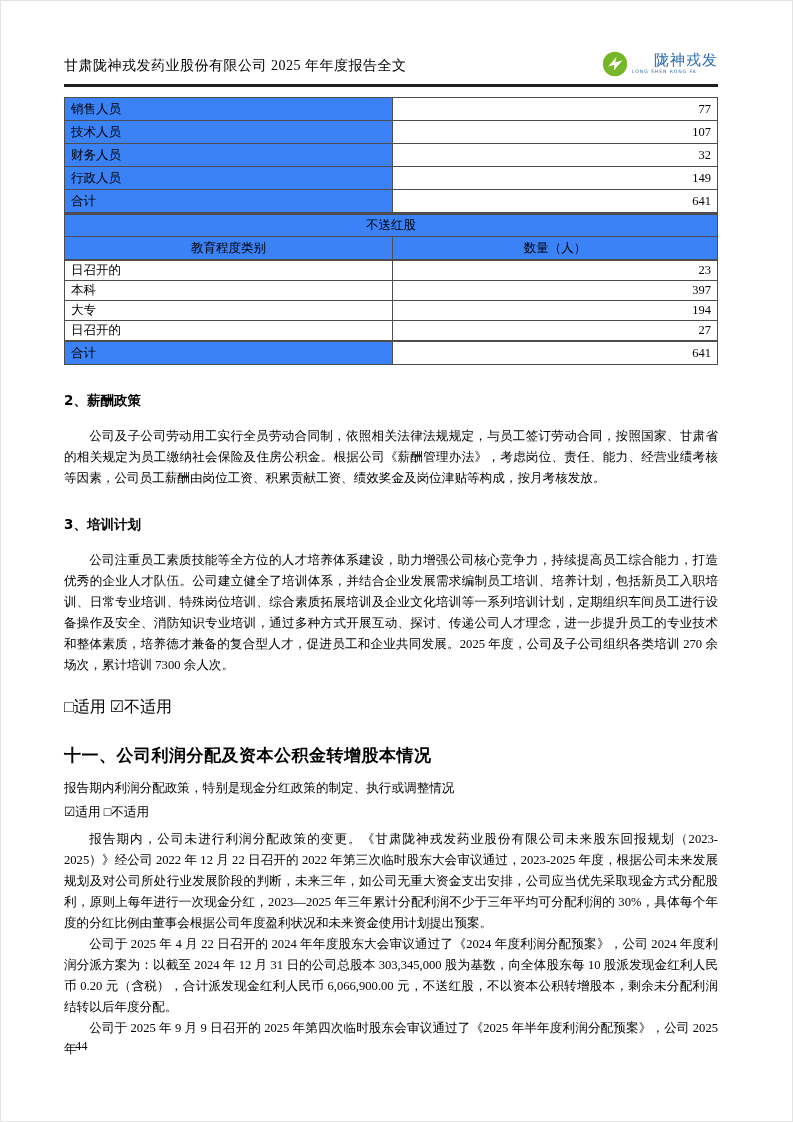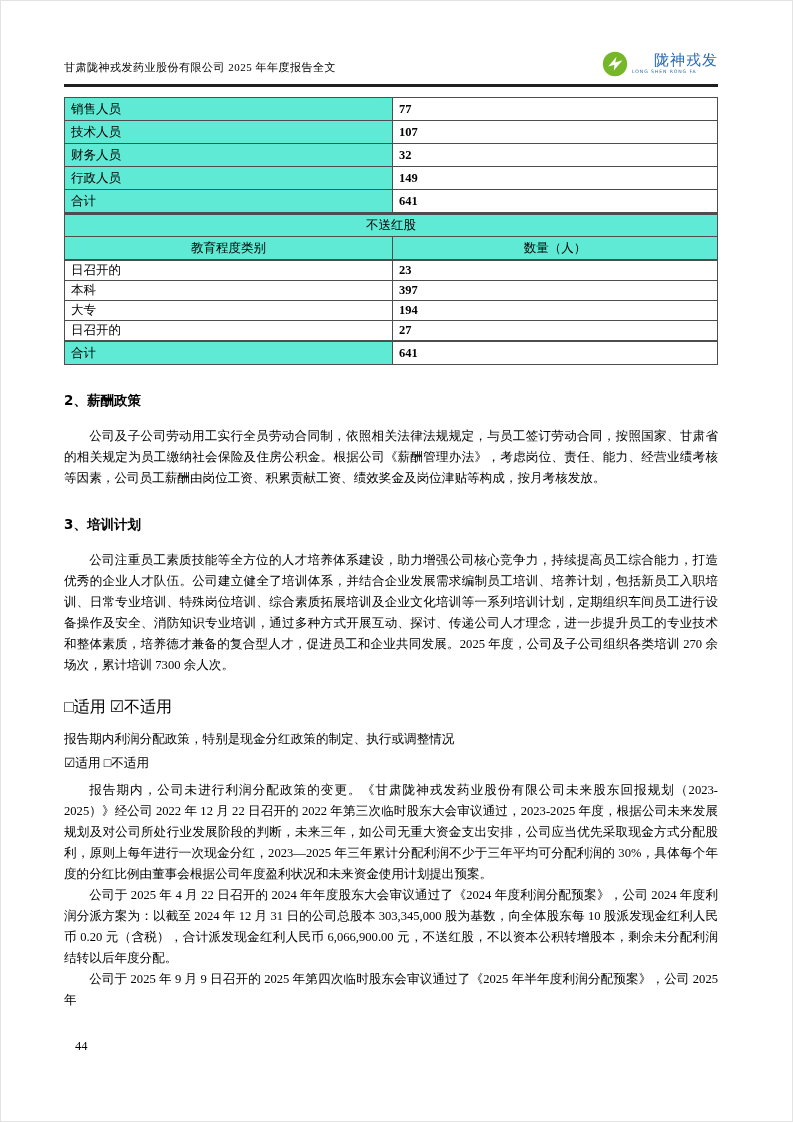--- a/index.html
+++ b/index.html
@@ -7,35 +7,35 @@
     position:relative; width:793px; height:1122px; margin:0 auto;
     background:#ffffff; border:1px solid #e3e3e3; box-sizing:border-box;
     font-family:"Liberation Serif","DejaVu Serif",serif; color:#000;
     overflow:hidden;
   }
   .content { padding:0 74px 0 63px; }
 
   
   .hdr { display:flex; justify-content:space-between; align-items:flex-end;
          padding-top:50px; padding-bottom:7px; border-bottom:3px solid #1f1f1f; }
-  .hdr-title { font-size:11px; letter-spacing:0.5px; padding-bottom:2px;text-align:right; }
+  .hdr-title { font-size:14px; letter-spacing:0.5px; padding-bottom:2px;text-align:right; }
   .logo { display:flex; align-items:center; gap:4px; }
   .logo svg { display:block; }
   .logo-txt { line-height:1; }
   .logo-cn { font-family:"DejaVu Sans","Liberation Sans",sans-serif; font-weight:normal;
              font-size:15px; color:#2a6bb0; letter-spacing:1px;margin-left:22px; }
   .logo-en { font-family:"DejaVu Sans","Liberation Sans",sans-serif; font-size:4.6px;
              color:#2a6bb0; letter-spacing:0.9px; margin-top:2px; }
 
   
   table.tbl { width:100%; border-collapse:collapse; table-layout:fixed; font-size:12.5px; }
   .tbl td { border:1px solid #4d4d4d; padding:1px 6px; overflow:hidden; white-space:nowrap; }
   .tbl col.c1 { width:328px; }
-  .shade { background:#5eead4; }
-  .num { text-align:left;font-weight:bold; }
+  .shade { background:#3b82f6; }
+  .num { text-align:right; }
   .ctr { text-align:center; }
   .r21 td { height:20px; }
   .r17 td { height:14px; }
   .tbl-top { margin-top:10px; }
   .banner td { height:19px; }
   .hv td { border-top-width:2px; }
 
   
   .sub-h { font-family:"DejaVu Sans","Liberation Sans",sans-serif; font-weight:bold;
            font-size:13.5px; margin:27px 0 0 0; }
@@ -140,20 +140,21 @@
       </table>
 
     <div class="sub-h">2、薪酬政策</div>
     <p class="body-p">公司及子公司劳动用工实行全员劳动合同制，依照相关法律法规规定，与员工签订劳动合同，按照国家、甘肃省的相关规定为员工缴纳社会保险及住房公积金。根据公司《薪酬管理办法》，考虑岗位、责任、能力、经营业绩考核等因素，公司员工薪酬由岗位工资、积累贡献工资、绩效奖金及岗位津贴等构成，按月考核发放。</p>
 
     <div class="sub-h">3、培训计划</div>
     <p class="body-p">公司注重员工素质技能等全方位的人才培养体系建设，助力增强公司核心竞争力，持续提高员工综合能力，打造优秀的企业人才队伍。公司建立健全了培训体系，并结合企业发展需求编制员工培训、培养计划，包括新员工入职培训、日常专业培训、特殊岗位培训、综合素质拓展培训及企业文化培训等一系列培训计划，定期组织车间员工进行设备操作及安全、消防知识专业培训，通过多种方式开展互动、探讨、传递公司人才理念，进一步提升员工的专业技术和整体素质，培养德才兼备的复合型人才，促进员工和企业共同发展。2025 年度，公司及子公司组织各类培训 270 余场次，累计培训 7300 余人次。</p>
 
     <div class="chk">□适用 ☑不适用</div>
 
+    <div class="big-h">十一、公司利润分配及资本公积金转增股本情况</div>
     <div class="intro">报告期内利润分配政策，特别是现金分红政策的制定、执行或调整情况</div>
     <div class="chk2">☑适用 □不适用</div>
     <p class="flow-p">报告期内，公司未进行利润分配政策的变更。《甘肃陇神戎发药业股份有限公司未来股东回报规划（2023-2025）》经公司 2022 年 12 月 22 日召开的 2022 年第三次临时股东大会审议通过，2023-2025 年度，根据公司未来发展规划及对公司所处行业发展阶段的判断，未来三年，如公司无重大资金支出安排，公司应当优先采取现金方式分配股利，原则上每年进行一次现金分红，2023—2025 年三年累计分配利润不少于三年平均可分配利润的 30%，具体每个年度的分红比例由董事会根据公司年度盈利状况和未来资金使用计划提出预案。</p>
     <p class="flow-p cont-p">公司于 2025 年 4 月 22 日召开的 2024 年年度股东大会审议通过了《2024 年度利润分配预案》，公司 2024 年度利润分派方案为：以截至 2024 年 12 月 31 日的公司总股本 303,345,000 股为基数，向全体股东每 10 股派发现金红利人民币 0.20 元（含税），合计派发现金红利人民币 6,066,900.00 元，不送红股，不以资本公积转增股本，剩余未分配利润结转以后年度分配。</p>
     <p class="flow-p cont-p">公司于 2025 年 9 月 9 日召开的 2025 年第四次临时股东会审议通过了《2025 年半年度利润分配预案》，公司 2025 年</p>
 
   </div>
 
   <div class="pageno">44</div>
 </div>

